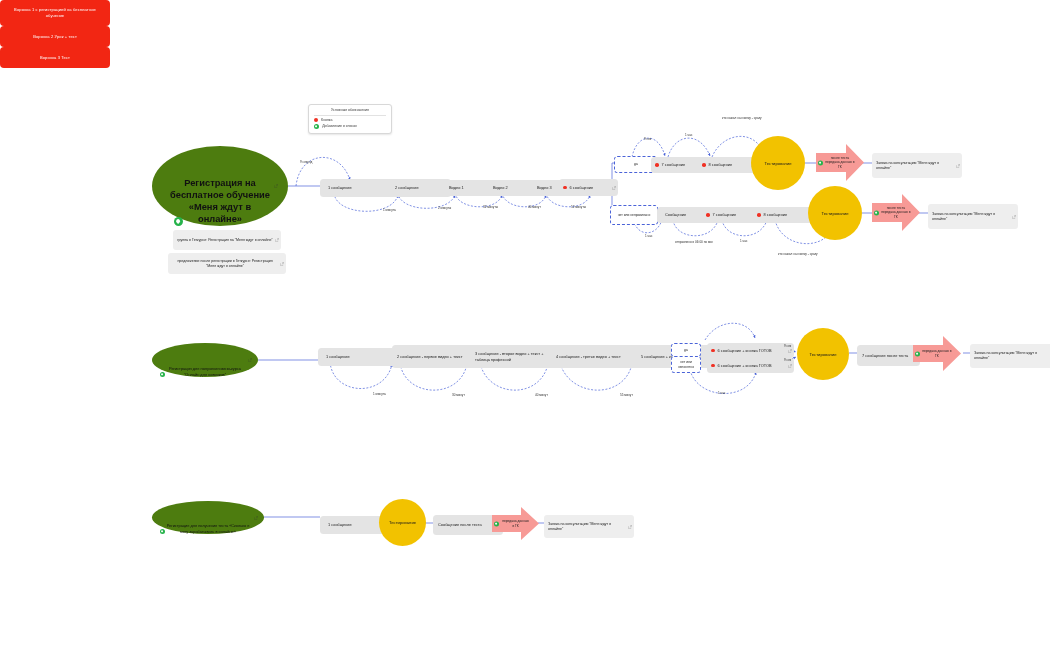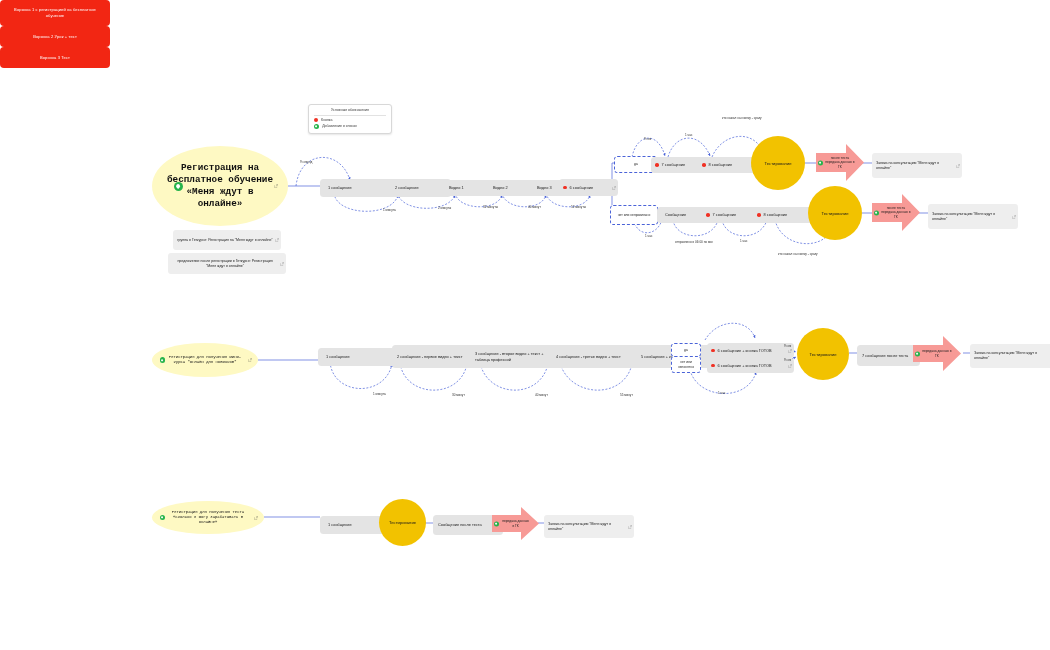--- a/index.html
+++ b/index.html
@@ -31,29 +31,28 @@
     justify-content: center;
     text-align: center;
     font-size: 4.1px;
     line-height: 1.35;
     padding: 2px 5px;
     letter-spacing: 0.02em;
   }
 
   
   .ellipse {
-    background: #fef9c3;
+    background: #4d7c0f;
     border-radius: 50%;
     display: flex;
-    align-items: center;
+    align-items: flex-end;
     justify-content: center;
     text-align: center;
     color: #111111;
     position: absolute;
-    font-family: Liberation Mono, monospace;
   }
   .ellipse .etext {
     text-align: center;
     padding: 0 14px;
   }
   .ellipse-main .etext {
     font-size: 9.3px;
     font-weight: bold;
     line-height: 1.28;
   }

